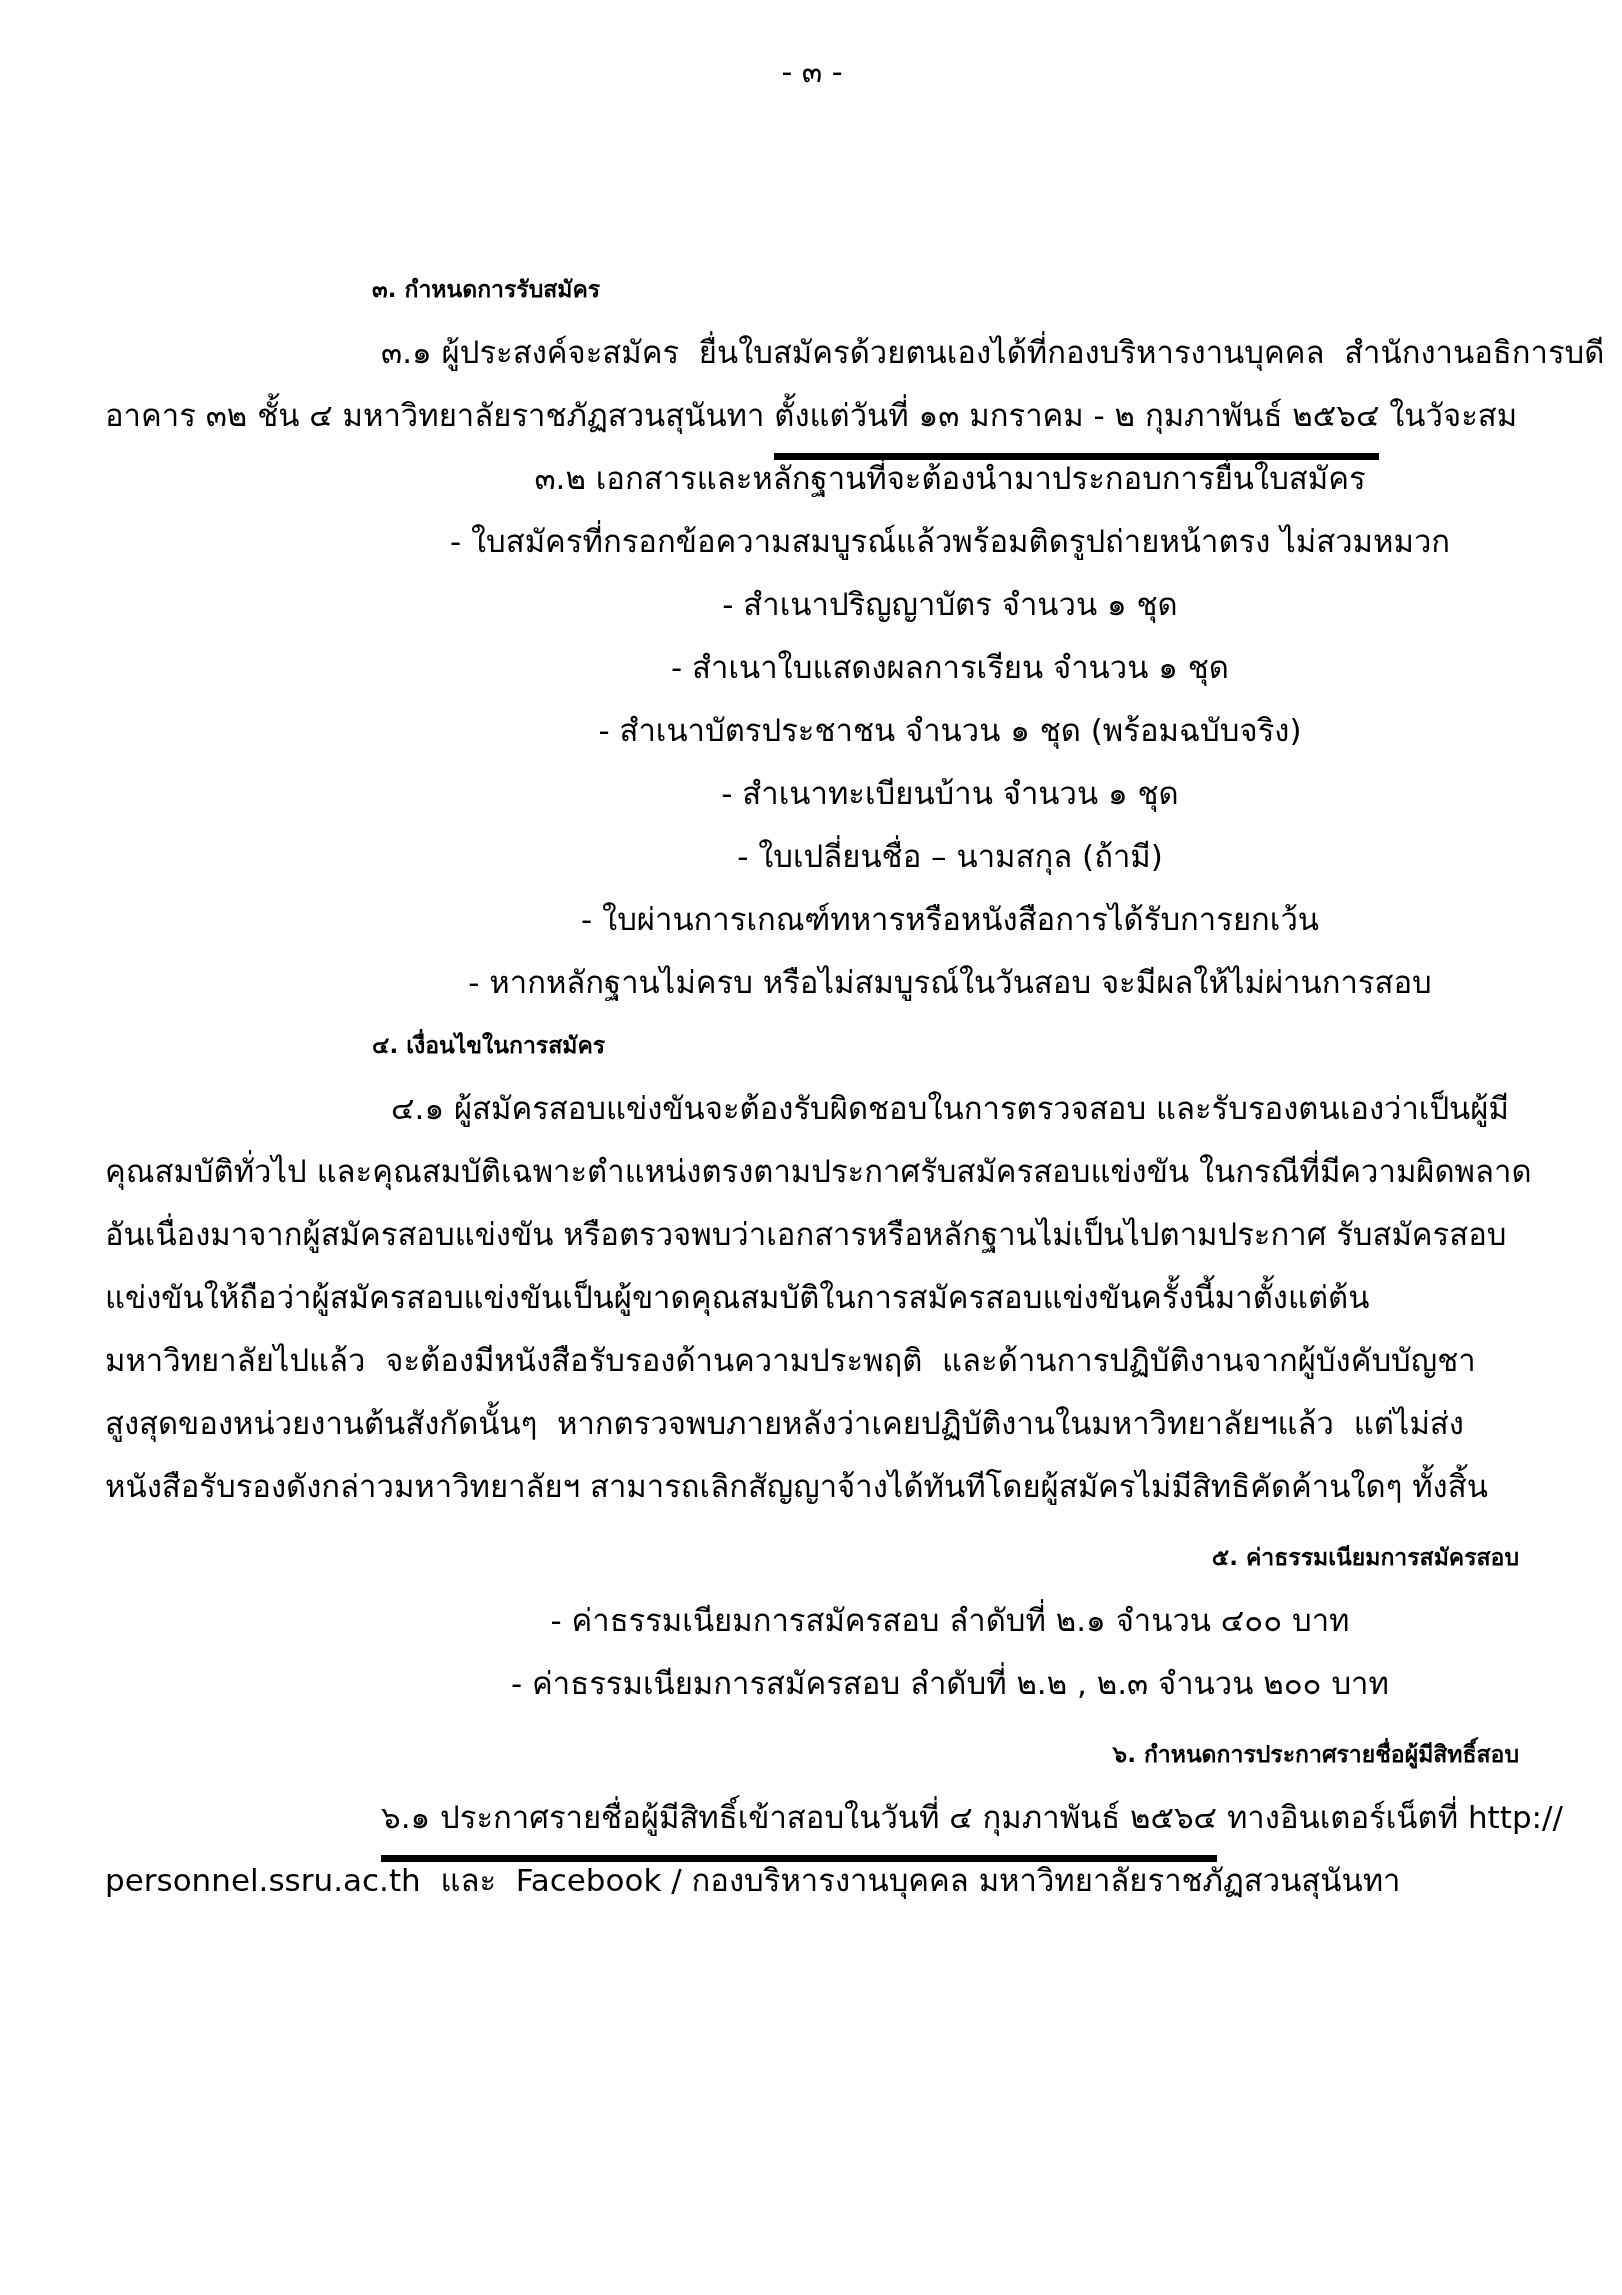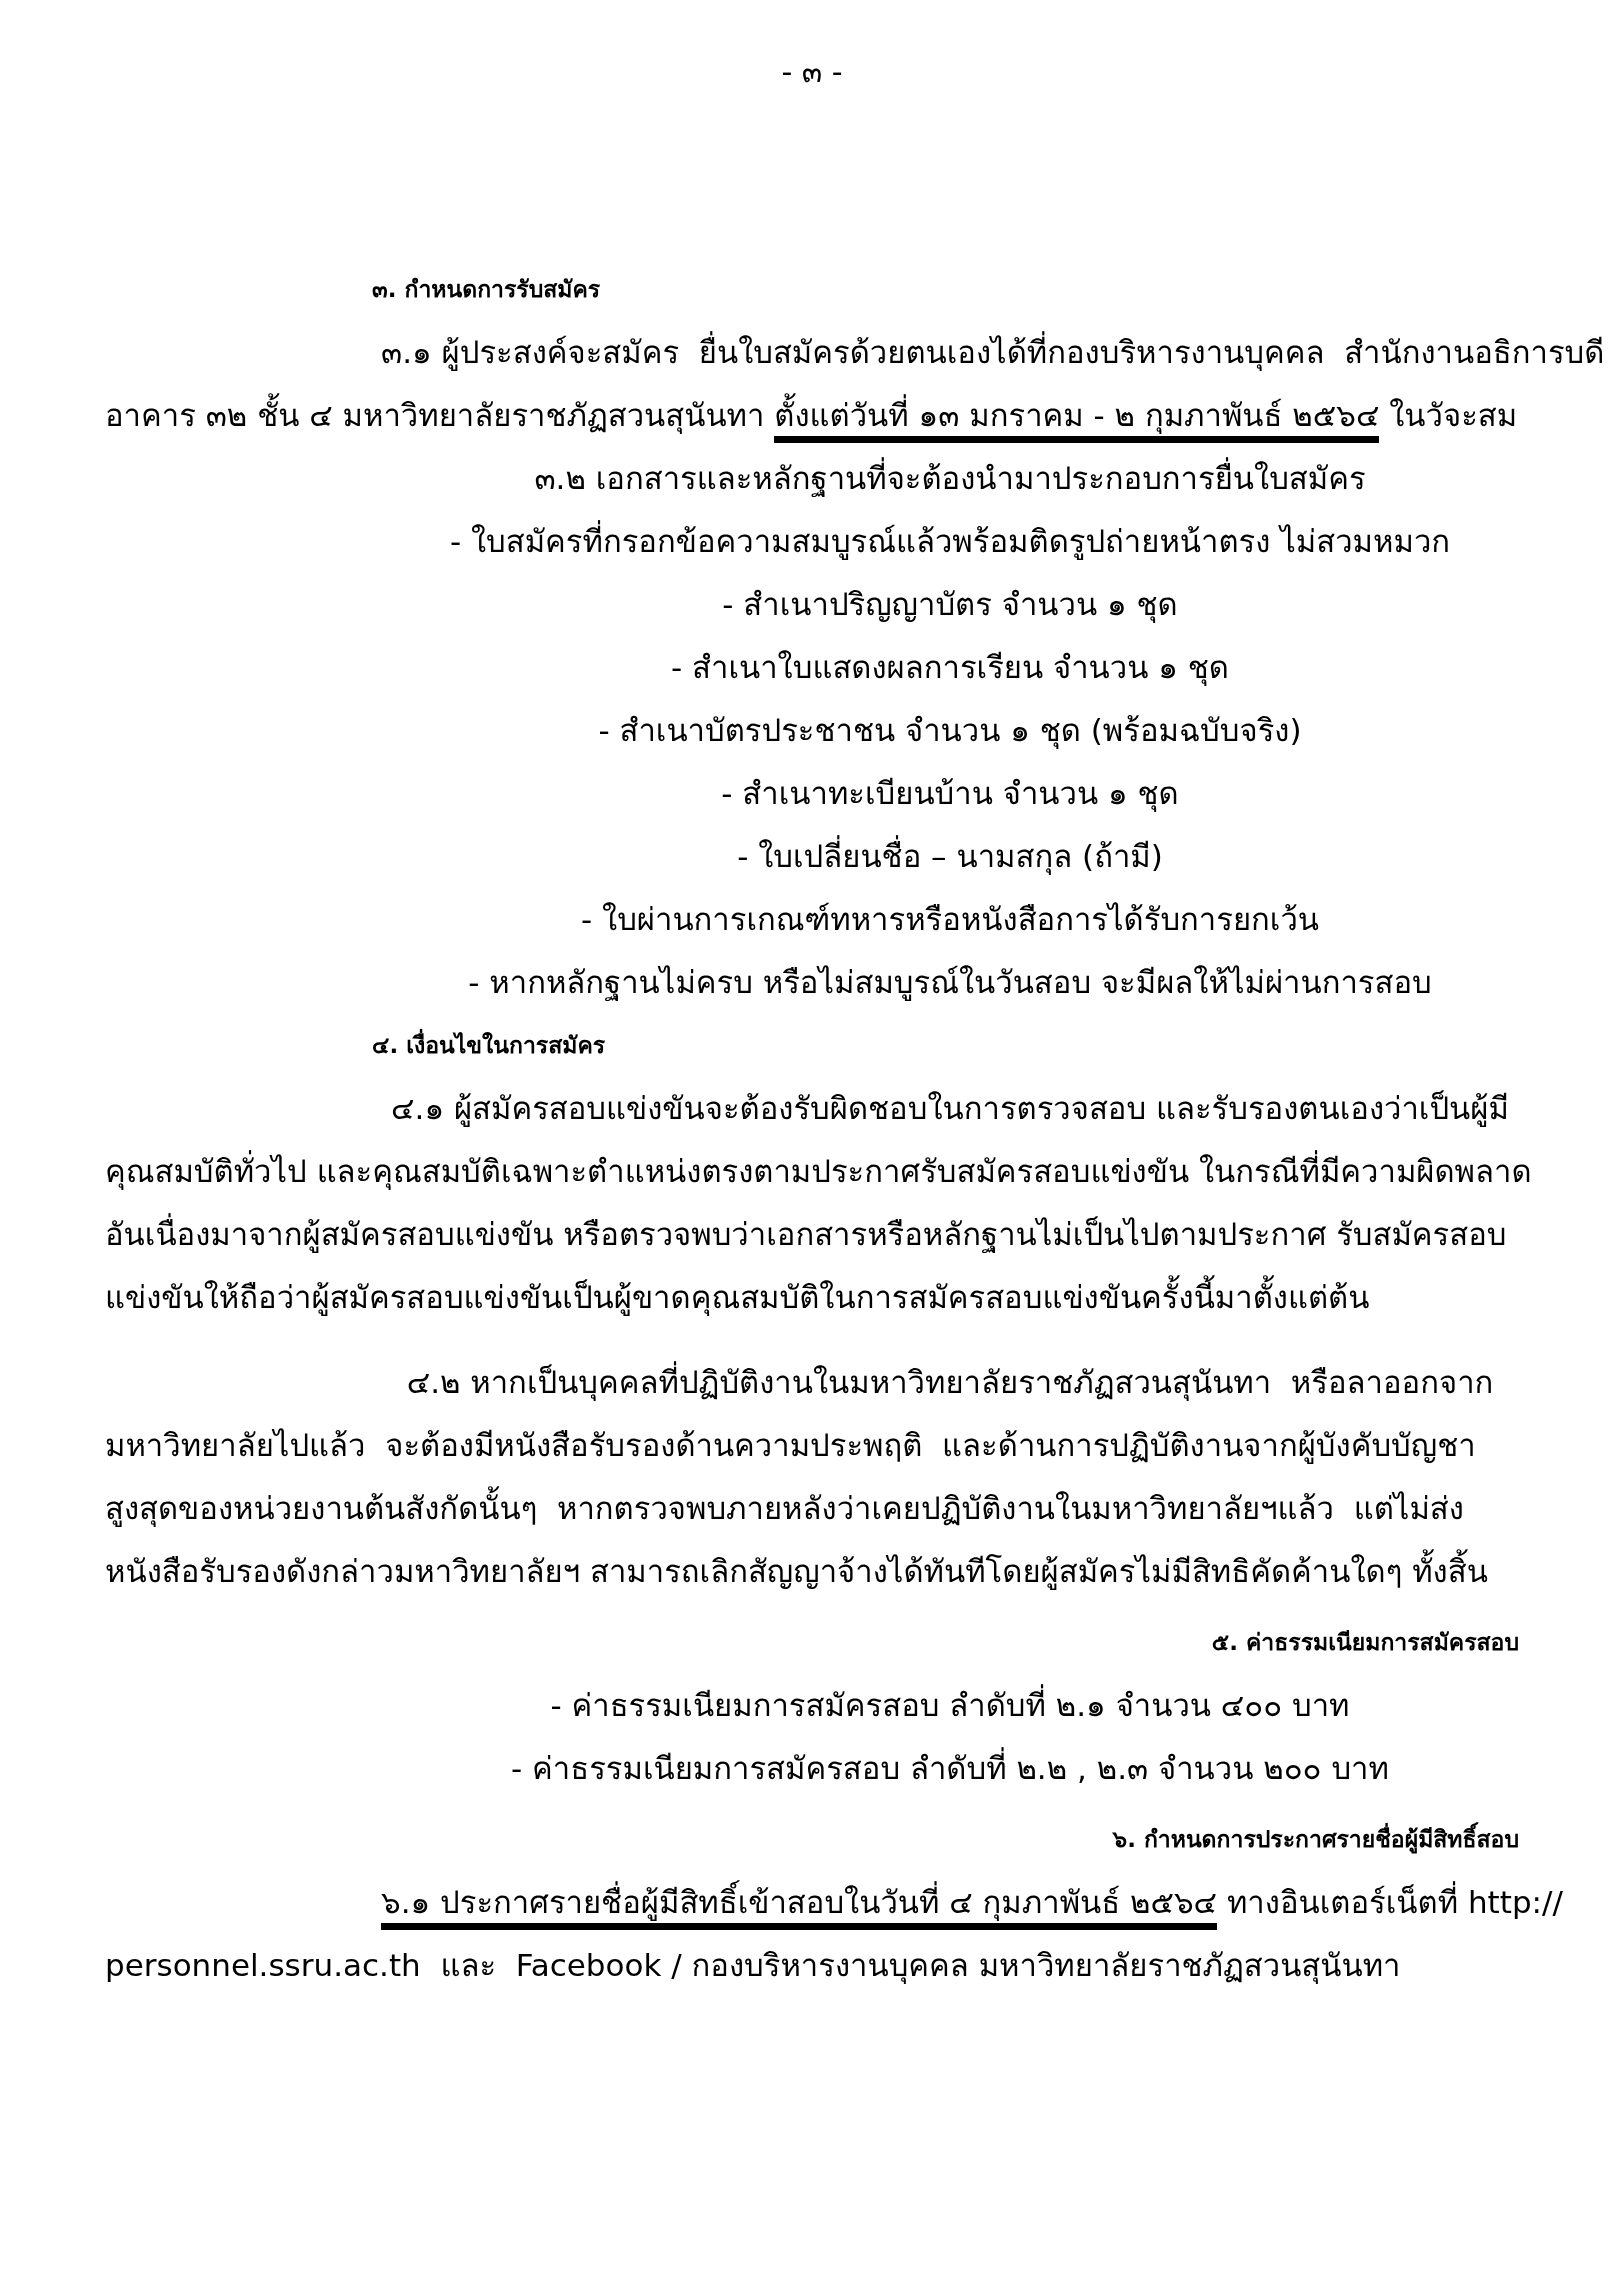--- a/index.html
+++ b/index.html
@@ -42,21 +42,21 @@
   .ind2 {
     padding-left: 264px;
   }
   .flush {
     padding-left: 0;
   }
   .gap-lg { margin-top: 22px; }
   .gap-sm { margin-top: 7.9px; text-align: right; }
   .u {
     border-bottom: 7.9px solid #000000;
-    padding-bottom: 3px;
+    padding-bottom: 20px;
   }
 </style>
 </head>
 <body>
 
 <div class="page">
 
   <div class="line pageno">- ๓ -</div>
 
   <div class="line heading">๓. กำหนดการรับสมัคร</div>
@@ -77,21 +77,20 @@
   <div class="line ind">- ใบผ่านการเกณฑ์ทหารหรือหนังสือการได้รับการยกเว้น</div>
   <div class="line ind">- หากหลักฐานไม่ครบ หรือไม่สมบูรณ์ในวันสอบ จะมีผลให้ไม่ผ่านการสอบ</div>
 
   <div class="line heading">๔. เงื่อนไขในการสมัคร</div>
 
   <div class="line ind">๔.๑ ผู้สมัครสอบแข่งขันจะต้องรับผิดชอบในการตรวจสอบ และรับรองตนเองว่าเป็นผู้มี</div>
   <div class="line flush">คุณสมบัติทั่วไป และคุณสมบัติเฉพาะตำแหน่งตรงตามประกาศรับสมัครสอบแข่งขัน ในกรณีที่มีความผิดพลาด</div>
   <div class="line flush">อันเนื่องมาจากผู้สมัครสอบแข่งขัน หรือตรวจพบว่าเอกสารหรือหลักฐานไม่เป็นไปตามประกาศ รับสมัครสอบ</div>
   <div class="line flush">แข่งขันให้ถือว่าผู้สมัครสอบแข่งขันเป็นผู้ขาดคุณสมบัติในการสมัครสอบแข่งขันครั้งนี้มาตั้งแต่ต้น</div>
 
-  <div class="line ind gap-lg">๔.๒ หากเป็นบุคคลที่ปฏิบัติงานในมหาวิทยาลัยราชภัฏสวนสุนันทา  หรือลาออกจาก</div>
   <div class="line flush">มหาวิทยาลัยไปแล้ว  จะต้องมีหนังสือรับรองด้านความประพฤติ  และด้านการปฏิบัติงานจากผู้บังคับบัญชา</div>
   <div class="line flush">สูงสุดของหน่วยงานต้นสังกัดนั้นๆ  หากตรวจพบภายหลังว่าเคยปฏิบัติงานในมหาวิทยาลัยฯแล้ว  แต่ไม่ส่ง</div>
   <div class="line flush">หนังสือรับรองดังกล่าวมหาวิทยาลัยฯ สามารถเลิกสัญญาจ้างได้ทันทีโดยผู้สมัครไม่มีสิทธิคัดค้านใดๆ ทั้งสิ้น</div>
 
   <div class="line heading gap-sm">๕. ค่าธรรมเนียมการสมัครสอบ</div>
 
   <div class="line ind">- ค่าธรรมเนียมการสมัครสอบ ลำดับที่ ๒.๑ จำนวน ๔๐๐ บาท</div>
   <div class="line ind">- ค่าธรรมเนียมการสมัครสอบ ลำดับที่ ๒.๒ , ๒.๓ จำนวน ๒๐๐ บาท</div>
 
   <div class="line heading gap-sm">๖. กำหนดการประกาศรายชื่อผู้มีสิทธิ์สอบ</div>

